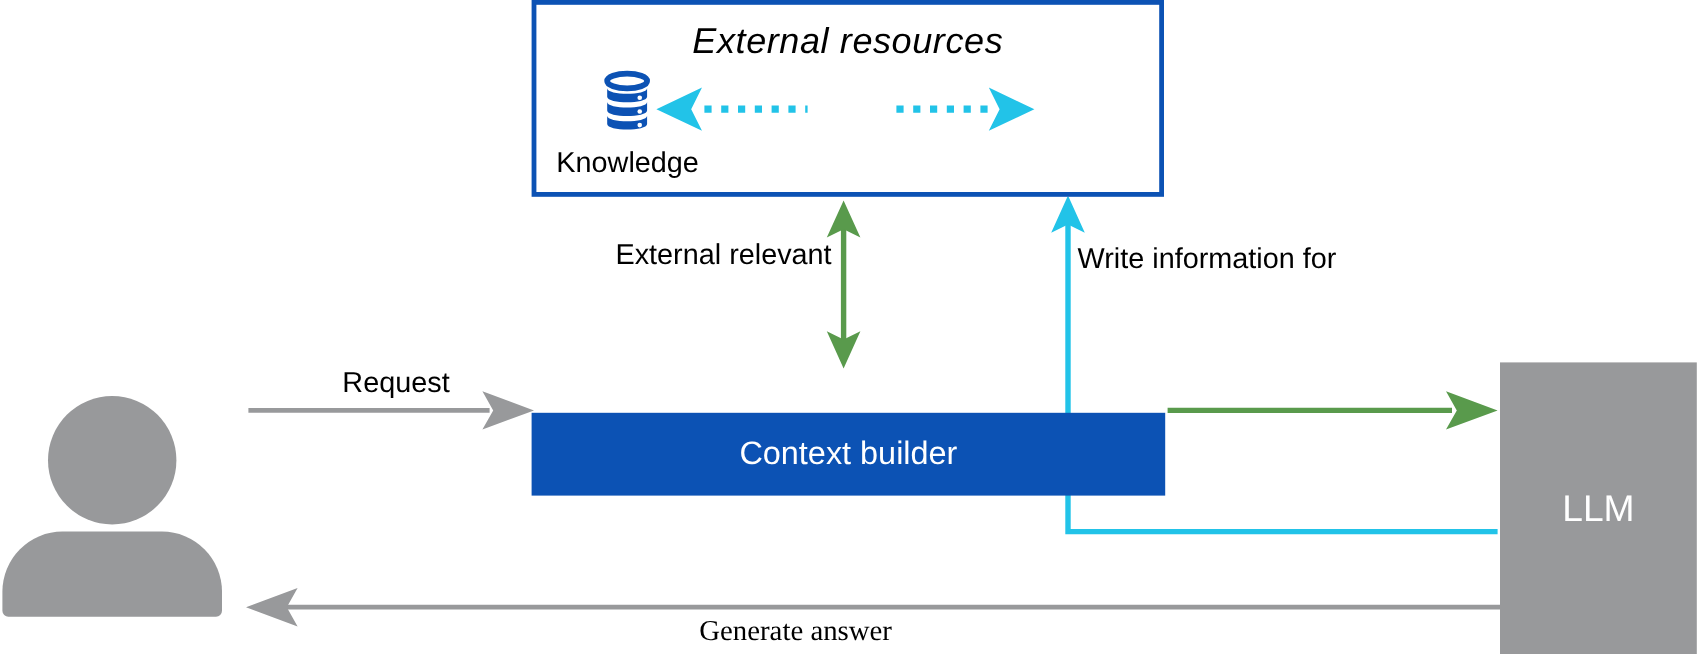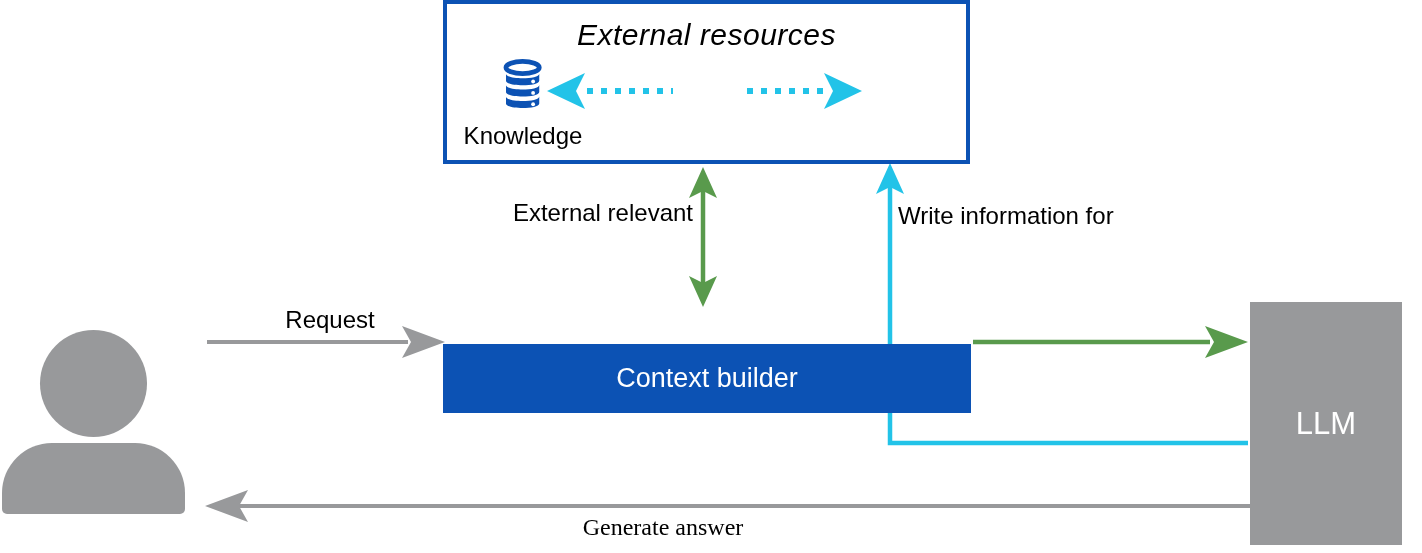--- a/index.html
+++ b/index.html
@@ -39,21 +39,21 @@
   .res-label{font-size:24px;margin-top:6px;white-space:nowrap;}
 
   .context-builder{
     position:absolute;left:443px;top:324px;width:528px;height:69px;
     background:var(--c-blue,#0c52b4);z-index:1;
     display:flex;align-items:center;justify-content:center;margin-top:20px;
   }
   .context-builder-label{color:#fff;font-size:27px;}
 
   .llm-box{
-    position:absolute;left:1250px;top:302px;width:152px;height:243px;
+    position:absolute;left:1250px;top:302px;width:164px;height:243px;
     background:var(--c-gray,#98999b);z-index:1;
     display:flex;align-items:center;justify-content:center;
   }
   .llm-label{color:#fff;font-size:31px;}
 
   
   .person{position:absolute;left:0;top:330px;width:190px;height:185px;z-index:1;}
   .person-head{
     position:absolute;left:40px;top:0;width:107px;height:107px;border-radius:50%;
     background:var(--c-gray,#98999b);

